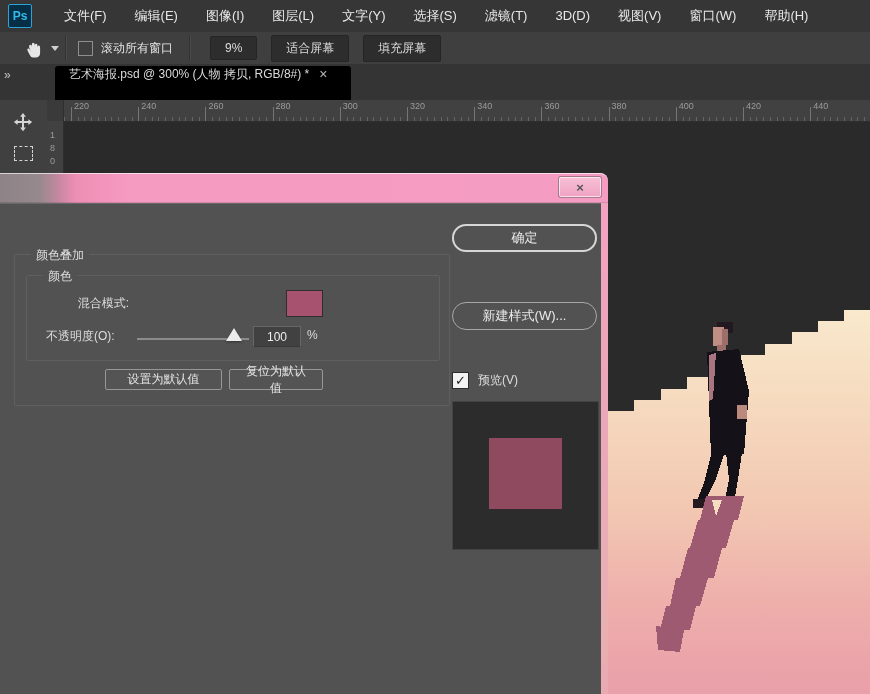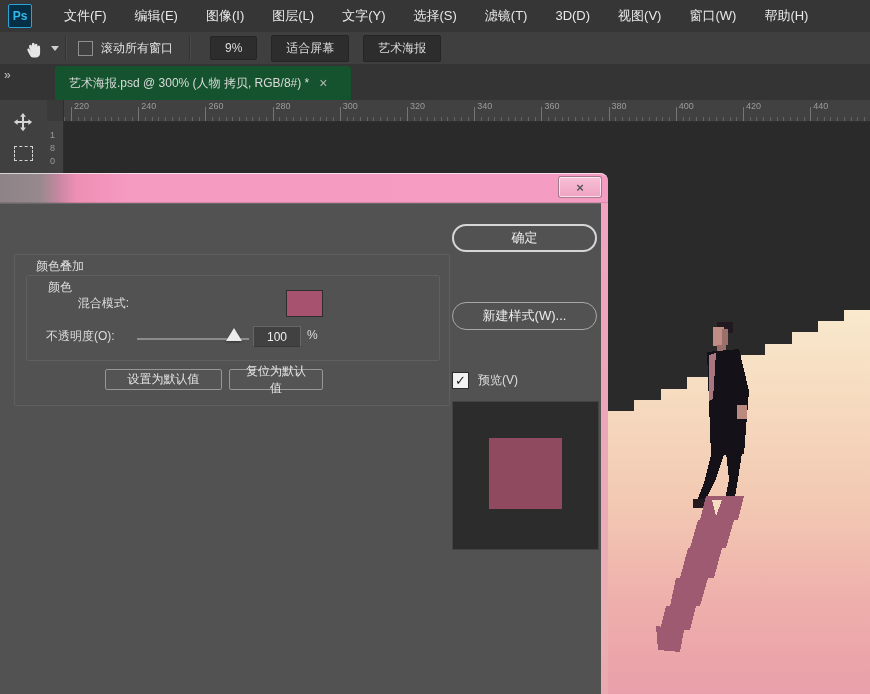--- a/index.html
+++ b/index.html
@@ -22,22 +22,22 @@
   .hand-wrap{display:flex;align-items:center;margin-left:22px;}
   .chev-down{width:0;height:0;border-left:4px solid transparent;border-right:4px solid transparent;
              border-top:5px solid #cfcfcf;margin-left:7px;}
   .cb{width:13px;height:13px;border:1px solid #8f8f8f;background:#3f3f3f;display:inline-block;}
   .opt-check{display:flex;align-items:center;gap:8px;margin-left:6px;color:#e3e3e3;}
   .opt-btn{background:#2d2d2d;border:1px solid #252525;border-radius:2px;color:#dcdcdc;
            padding:4px 14px;margin-left:14px;font-size:12px;}
   
   .tab-bar{left:0;top:64px;width:870px;height:36px;background:#343434;}
   .collapse{position:absolute;left:4px;top:4px;color:#c2c2c2;font-size:12px;letter-spacing:-2px;}
-  .doc-tab{position:absolute;left:55px;top:2px;width:296px;height:34px;background:#14532d;
-           border-radius:3px 3px 0 0;display:flex;align-items:center;font-size:12px;color:#dadada;}
+  .doc-tab{position:absolute;left:55px;top:2px;width:296px;height:34px;background:#000000;
+           border-radius:3px 3px 0 0;display:flex;align-items:flex-start;font-size:12px;color:#dadada;}
   .doc-tab .title{margin-left:14px;white-space:nowrap;}
   .doc-tab .close{margin-left:10px;color:#b8b8b8;font-size:14px;}
   
   .tool-strip{left:0;top:100px;width:47px;height:594px;background:#404040;}
   .tool{width:46px;height:26px;display:flex;align-items:center;justify-content:center;}
   .marquee-glyph{width:17px;height:13px;border:1px dashed #d4d4d4;}
   .v-ruler{left:47px;top:121px;width:16px;height:573px;background:#414141;border-right:1px solid #2e2e2e;}
   .v-ruler .digit{position:absolute;left:3px;font-size:9px;color:#9b9b9b;}
   .h-ruler{left:47px;top:100px;width:823px;height:21px;background:#414141;border-bottom:1px solid #2e2e2e;}
   .ruler-corner{position:absolute;left:0;top:0;width:16px;height:21px;background:#3a3a3a;border-right:1px solid #2e2e2e;}
@@ -64,21 +64,21 @@
             box-shadow:inset 0 1px 0 rgba(255,255,255,.65), inset 0 -1px 0 rgba(0,0,0,.12);}
   .dlg-close{position:absolute;left:558px;top:3px;width:42px;height:20px;border-radius:3px;
              background:linear-gradient(180deg,#f8c0d6,#efa2c2);border:1px solid rgba(115,85,95,.6);
              box-shadow:inset 0 0 0 1px rgba(255,255,255,.65);
              display:flex;align-items:center;justify-content:center;color:#565656;font-weight:bold;font-size:13px;}
   .glass-right{position:absolute;right:0;top:30px;width:7px;height:491px;
                background:linear-gradient(180deg,#f2a3c0,#eba7b9 45%,#e9b0b3 85%,#e9a9b0);}
   .dlg-body{position:absolute;left:0;top:30px;width:601px;height:491px;background:#525252;
             border-top:1px solid #696969;font-size:12px;color:#dedede;}
   .fieldset{position:absolute;border:1px solid #5f5f5f;border-radius:2px;}
-  .legend{position:absolute;top:-8px;background:#525252;padding:0 5px;font-size:12px;color:#dedede;white-space:nowrap;margin-top:11px;}
+  .legend{position:absolute;top:-8px;background:#525252;padding:0 5px;font-size:12px;color:#dedede;white-space:nowrap;}
   .lbl{position:absolute;color:#dcdcdc;white-space:nowrap;}
   .dropdown{position:absolute;background:#434343;border:1px solid #666;border-bottom-color:#3a3a3a;
             display:flex;align-items:center;color:#efefef;}
   .dd-chev{position:absolute;right:8px;width:0;height:0;border-left:4px solid transparent;
            border-right:4px solid transparent;border-top:5px solid #c9c9c9;}
   .swatch{position:absolute;border:1px solid #2e2e2e;}
   .slider-track{position:absolute;height:2px;background:#8c8c8c;}
   .slider-thumb{position:absolute;width:0;height:0;border-left:8px solid transparent;
                 border-right:8px solid transparent;border-bottom:13px solid #ececec;
                 filter:drop-shadow(0 1px 1px rgba(0,0,0,.4));}
@@ -127,21 +127,21 @@
       <span class="chev-down"></span>
     </div>
     <div class="opt-sep"></div>
     <div class="opt-check">
       <span class="cb"></span>
       <span>滚动所有窗口</span>
     </div>
     <div class="opt-sep" style="margin-left:16px;"></div>
     <button class="opt-btn">9%</button>
     <button class="opt-btn">适合屏幕</button>
-    <button class="opt-btn">艺术海报</button>
+    <button class="opt-btn">填充屏幕</button>
   </div>
 
   <div class="abs tab-bar">
     <span class="collapse">»</span>
     <div class="doc-tab">
       <span class="title">艺术海报.psd @ 300% (人物 拷贝, RGB/8#) *</span>
       <span class="close">×</span>
     </div>
   </div>
 

